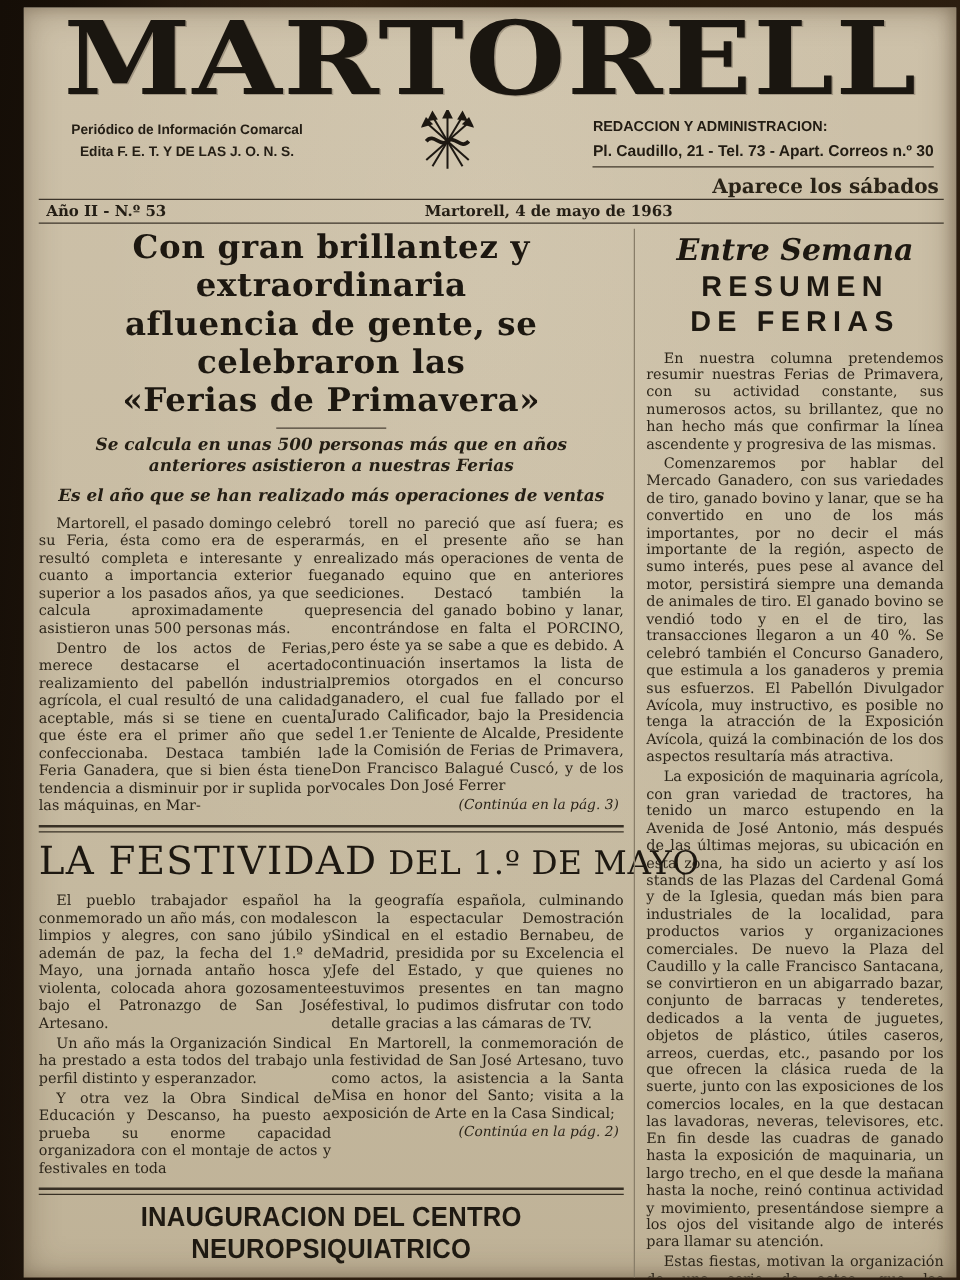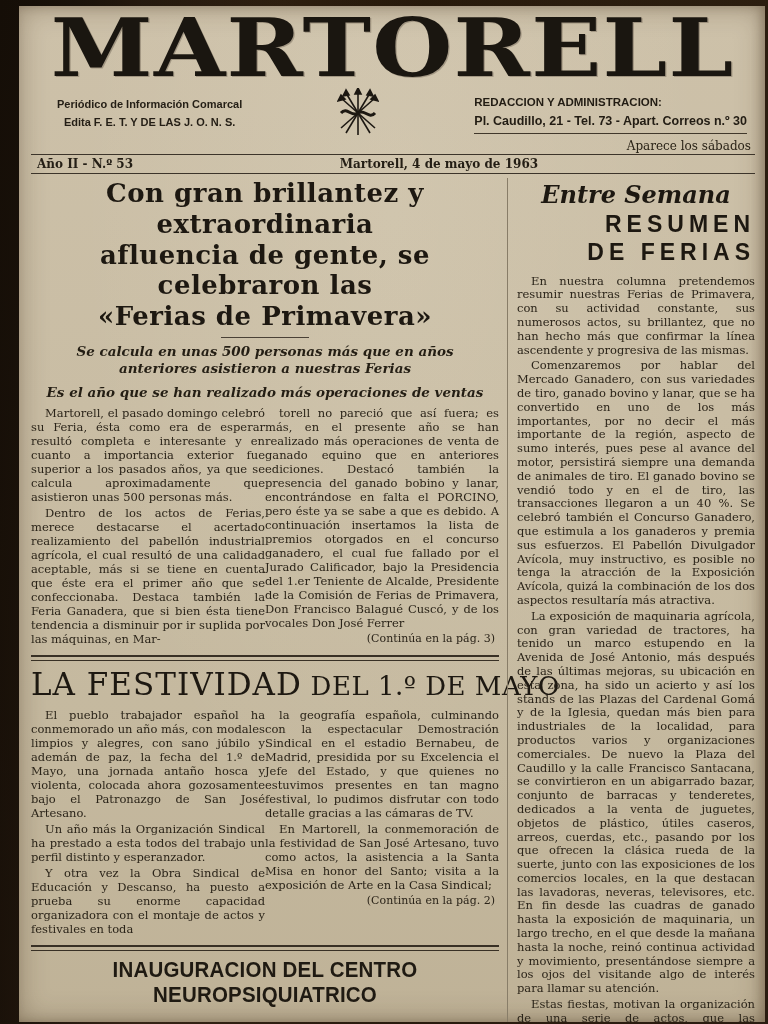--- a/index.html
+++ b/index.html
@@ -25,50 +25,50 @@
     display:inline-block;font-family:"DejaVu Serif",serif;font-weight:bold;
     font-size:78px;line-height:.98;color:#1a1610;letter-spacing:1px;
     transform:scaleX(1.18) scaleY(1.04);transform-origin:center;white-space:nowrap;
     text-shadow:1px 1px 0 rgba(30,20,10,.25);
   }
   .info-row{display:flex;align-items:center;justify-content:space-between;margin:2px 8px 0 26px;}
   .info-left{font-family:"Liberation Sans",sans-serif;font-weight:bold;font-size:11px;line-height:1.7;color:#241e15;}
   .info-right{font-family:"Liberation Sans",sans-serif;font-weight:bold;font-size:11.5px;line-height:1.6;color:#221c13;text-align:left;}
   .info-right .addr{font-size:12.5px;border-bottom:1.5px solid #41382b;padding-bottom:2px;}
   .emblem{width:42px;height:50px;flex:0 0 auto;margin:0 8px;}
-  .appears{font-size:12px;font-weight:normal;text-align:right;margin:1px 4px 0 0;color:#2a2317;}
+  .appears{font-size:16px;font-weight:bold;text-align:right;margin:1px 4px 0 0;color:#2a2317;}
   .dateline{
     display:flex;justify-content:space-between;align-items:flex-end;
     border-top:1.5px solid #3c342a;border-bottom:1.5px solid #3c342a;
     font-weight:bold;font-size:12px;padding:2px 6px;margin-top:1px;color:#241e15;
   }
   
   .main{display:flex;margin-top:4px;height:856px;}
   .left-main{width:468px;flex:0 0 auto;padding-right:8px;}
   .vrule{width:1px;background:#887d68;flex:0 0 auto;}
   .right-col{flex:1;padding-left:9px;overflow:hidden;}
   
   .lead-hl{font-size:26px;font-weight:bold;text-align:center;line-height:1.18;color:#1d1811;letter-spacing:.5px;}
   .hl-rule{width:88px;border-top:1.5px solid #4a4136;margin:5px auto 5px;}
   .sub1{font-size:13.5px;font-weight:bold;font-style:italic;text-align:center;line-height:1.25;color:#241e14;margin:0 6px;}
   .sub2{font-size:13.5px;font-weight:bold;font-style:italic;text-align:center;margin:7px 0 6px;color:#241e14;}
   .cols{display:flex;gap:0;}
   .col{flex:1;}
   p.body{margin:0 0 2px;text-indent:14px;text-align:justify;font-size:11.5px;line-height:1.22;color:#2b2419;}
-  .continua{font-size:11px;text-align:right;margin:1px 4px 0 0;color:#2b2419;}
+  .continua{font-style:italic;font-size:11px;text-align:right;margin:1px 4px 0 0;color:#2b2419;}
   .divider{border-top:2.5px solid #3830255;border-top:2.5px solid #383025;border-bottom:1px solid #383025;height:3px;margin:7px 0 5px;}
   
   .fest-hl{font-weight:normal;color:#1d1811;white-space:nowrap;margin:1px 0 6px;}
   .fest-hl .big{font-size:31px;letter-spacing:1px;}
   .fest-hl .small{font-size:26px;letter-spacing:.5px;}
   
   .inau-hl{font-family:"Liberation Sans",sans-serif;font-weight:bold;font-size:20.5px;text-align:center;line-height:1.15;color:#1f1a12;letter-spacing:.2px;margin:2px 0 6px;transform:scaleY(1.08);transform-origin:top;}
   
   .kicker{font-style:italic;font-weight:bold;font-size:24px;text-align:center;color:#1d1811;font-family:"DejaVu Serif",serif;margin-top:2px;}
-  .res-title{font-family:"Liberation Sans",sans-serif;font-weight:bold;font-size:23px;letter-spacing:5px;text-align:right;line-height:1.2;color:#1d1811;margin:2px 0 8px;}
+  .res-title{font-family:"Liberation Sans",sans-serif;font-weight:bold;font-size:23px;letter-spacing:5px;text-align:center;line-height:1.2;color:#1d1811;margin:2px 0 8px;}
   .right-col p.body{font-size:11.5px;line-height:1.2;}
 </style>
 </head>
 <body>
 
 <div class="paper">
 
   <div class="masthead">
     <div class="masthead-title">MARTORELL</div>
     <div class="info-row">

